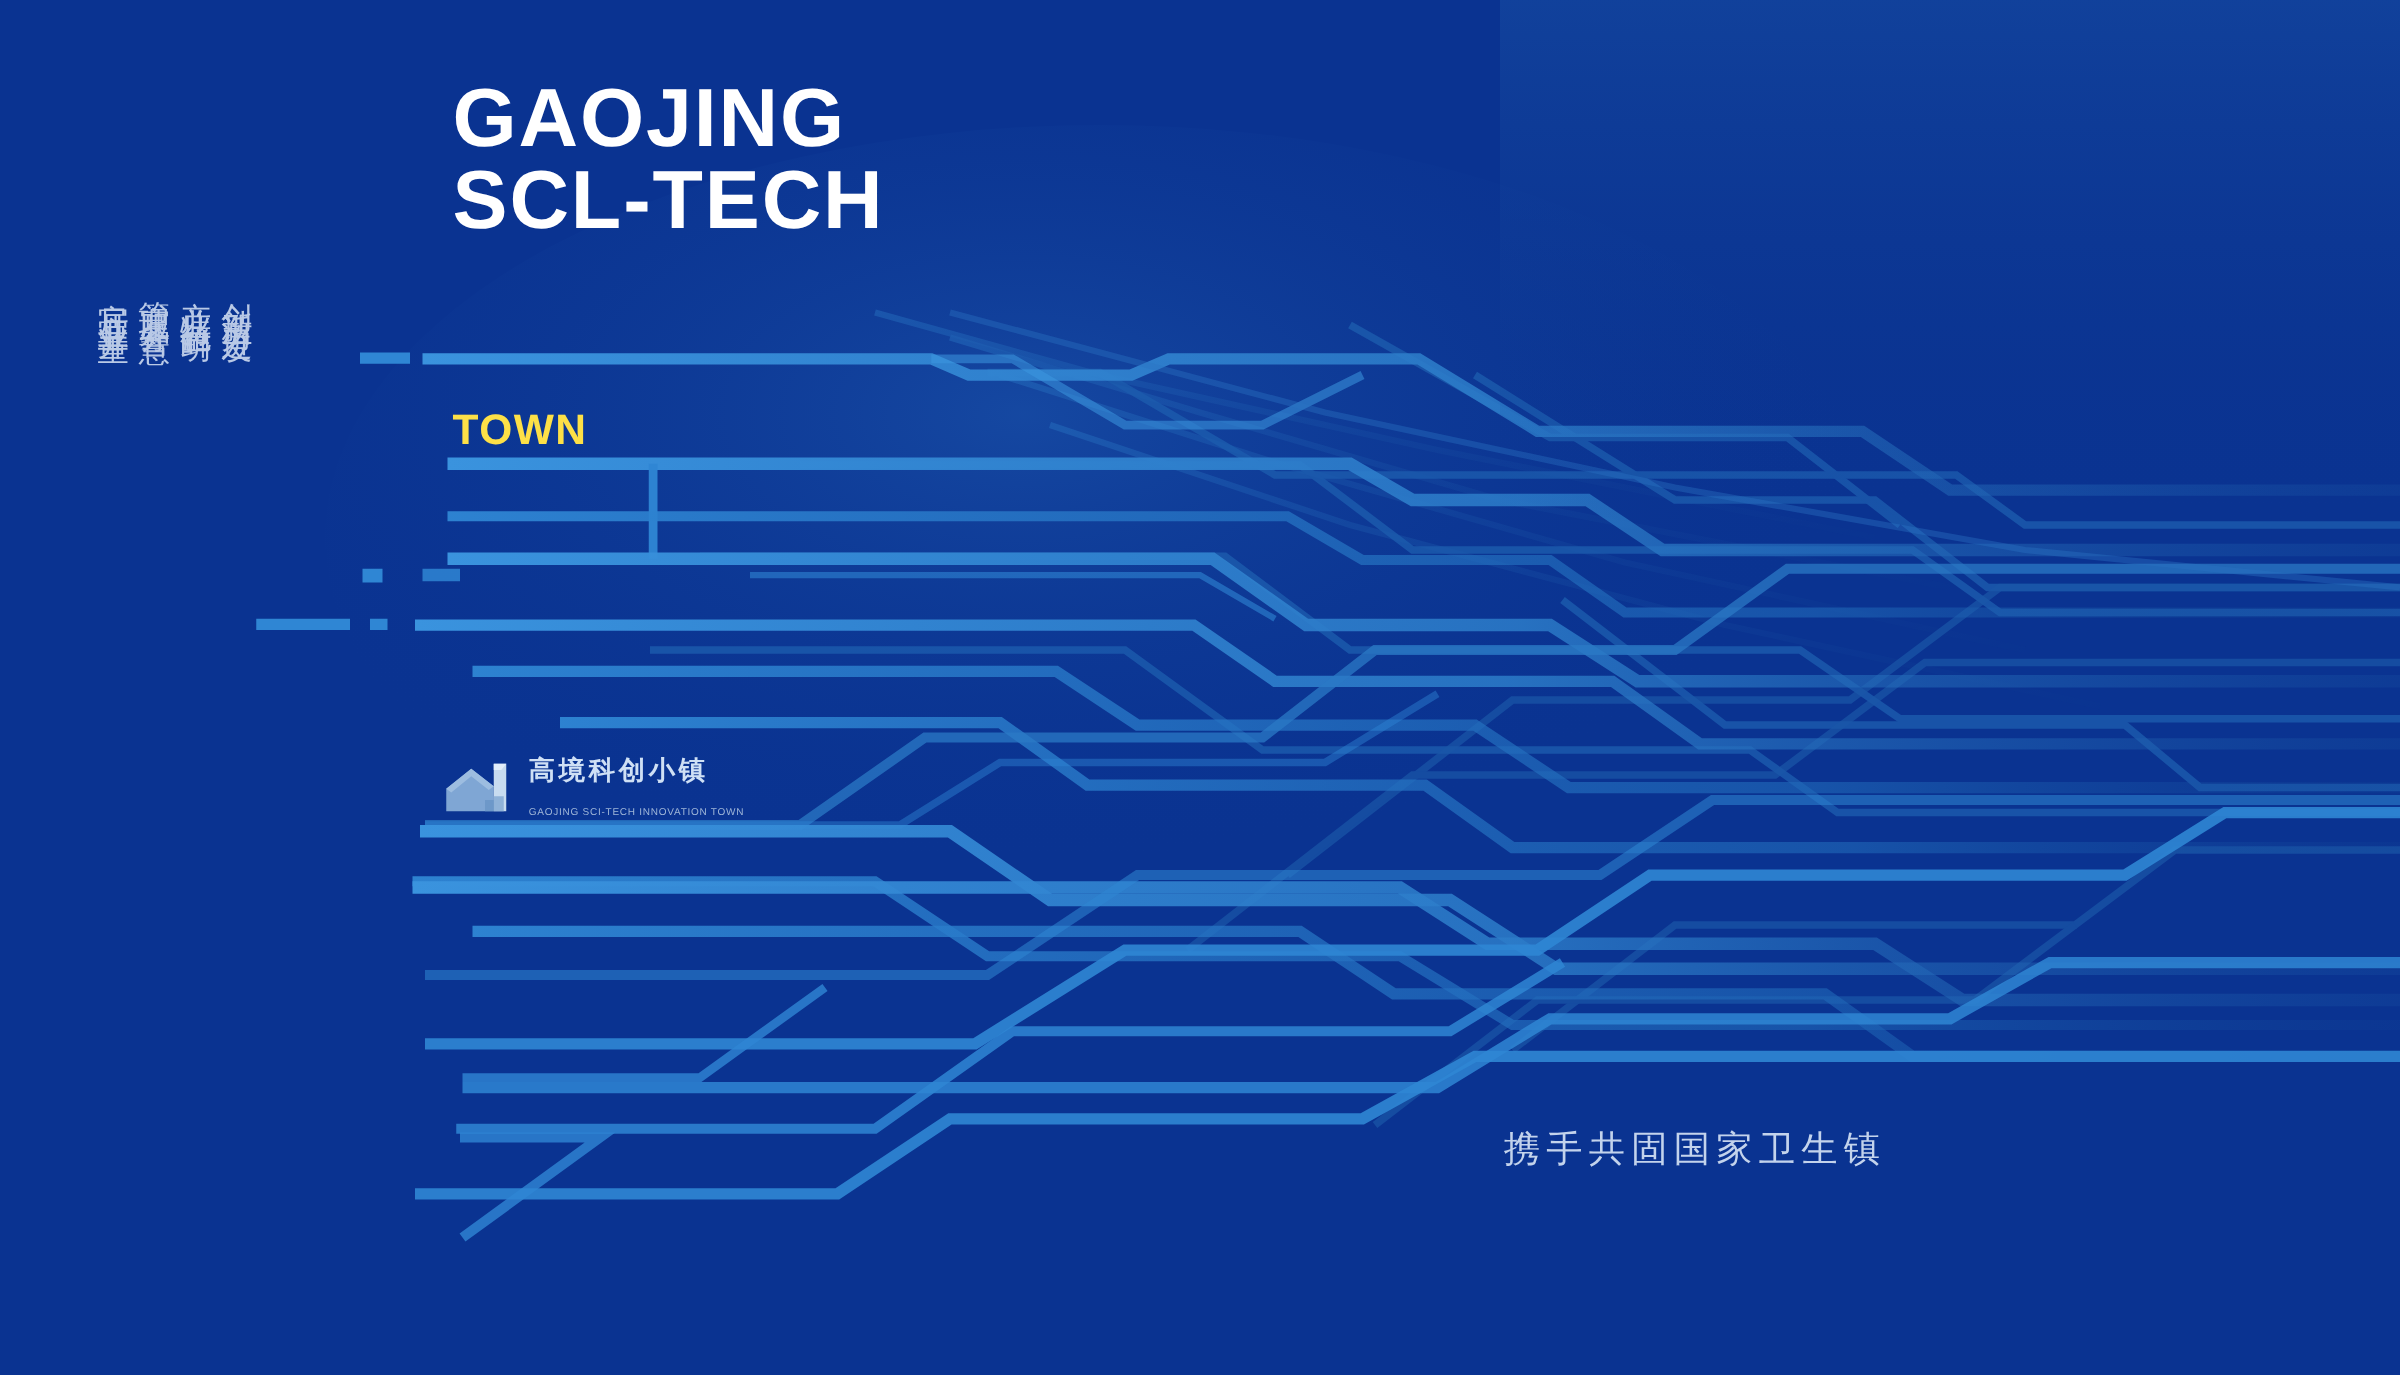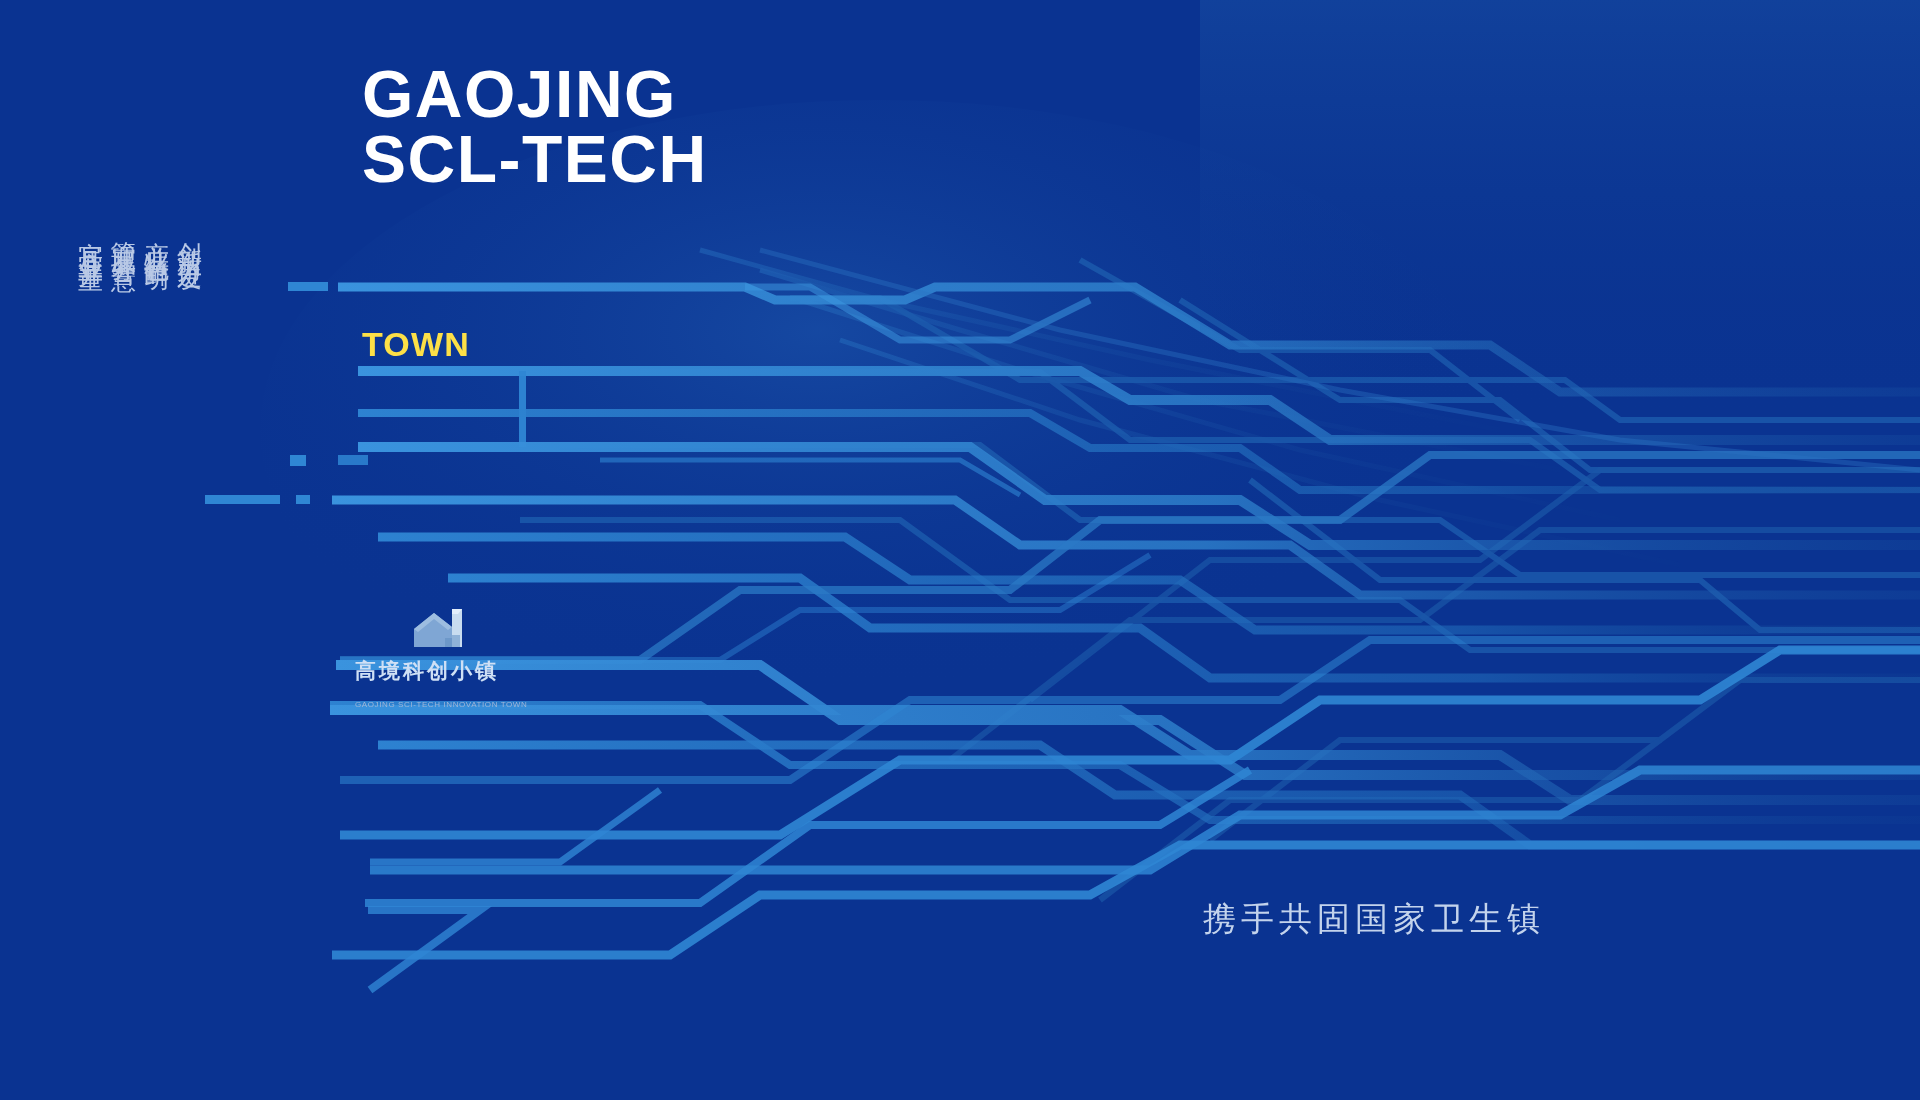--- a/index.html
+++ b/index.html
@@ -81,21 +81,20 @@
 
   
   #logo-lockup {
     position: absolute;
     left: 355px;
     top: 605px;
     display: flex;
     align-items: center;
     gap: 10px;
     z-index: 6;
-    flex-direction: column;
   }
   #logo-mark {
     width: 58px;
     height: 45px;
     flex: 0 0 auto;
   }
   #logo-text-block {
     display: flex;
     flex-direction: column;
     justify-content: center;
@@ -119,21 +118,21 @@
 
   
   #bottom-slogan {
     position: absolute;
     left: 1203px;
     top: 898px;
     z-index: 6;
   }
   .bottom-slogan-line {
     color: #c3d3ec;
-    font-size: 33px;
+    font-size: 29px;
     letter-spacing: 5px;
     line-height: 42px;
     white-space: nowrap;
     font-family: "DejaVu Sans", "Liberation Sans", sans-serif;
   }
 </style>
 </head>
 <body>
 
 <div id="poster">

